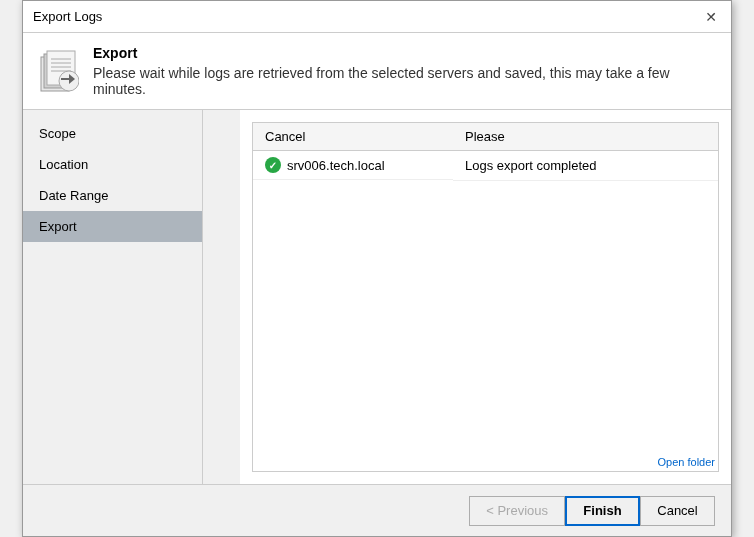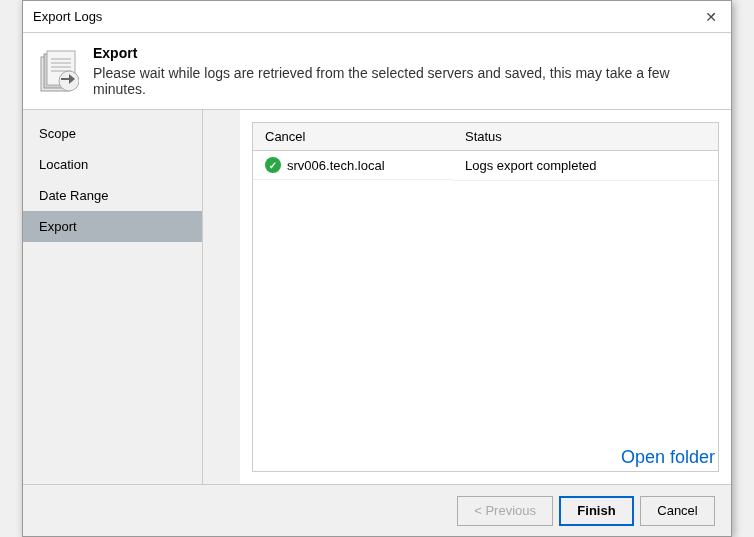--- a/index.html
+++ b/index.html
@@ -148,31 +148,30 @@
       color: white;
       font-size: 10px;
       font-weight: bold;
     }
     .open-folder-link {
       position: absolute;
       bottom: 16px;
       right: 16px;
       color: #0066cc;
       cursor: pointer;
-      font-size: 18px;
+      font-size: 11px;
       text-decoration: none;
     }
     .footer {
       background: #f0f0f0;
       border-top: 1px solid #ccc;
       padding: 10px 16px;
       display: flex;
       justify-content: flex-end;
       align-items: center;
-      gap: 6px;
       height: 52px;
     }
     .btn {
       padding: 5px 16px;
       font-size: 13px;
       border: 1px solid #adadad;
       background: #f0f0f0;
       cursor: pointer;
       min-width: 75px;
       height: 30px;
@@ -236,21 +235,21 @@
         <span>Export</span>
       </div>
     </div>
 
     <div class="main-panel">
       <div class="table-container">
         <table class="results-table">
           <thead>
             <tr>
               <th>Cancel</th>
-              <th>Status</th>
+              <th>Please</th>
             </tr>
           </thead>
           <tbody id="table-body">
           <tr>
                 <td style="display: flex; align-items: flex-end; gap: 6px;">
                   <span class="status-icon"></span>
                   <span>srv006.tech.local</span>
                 </td>
                 <td>Logs export completed</td>
               </tr>

